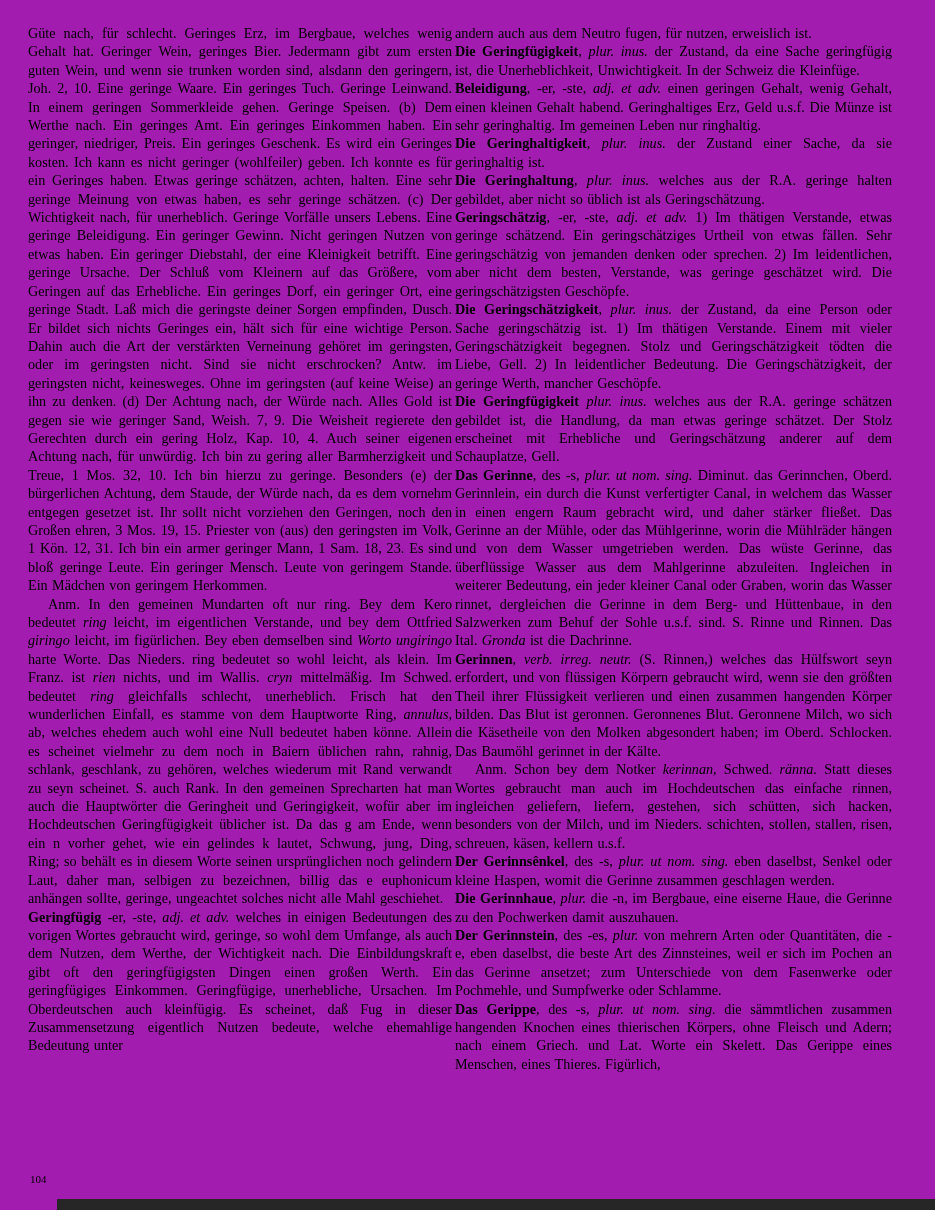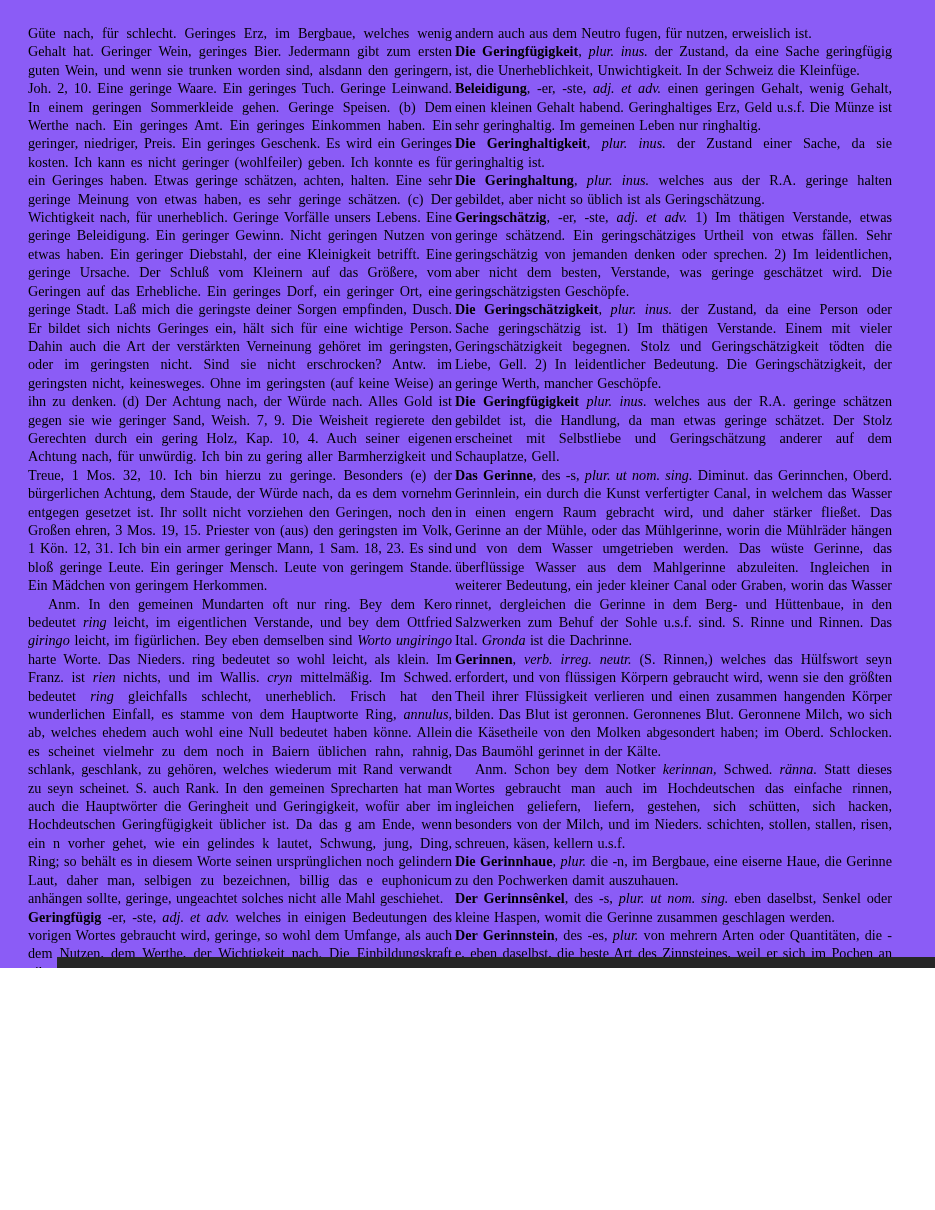--- a/index.html
+++ b/index.html
@@ -1,19 +1,19 @@
 <!DOCTYPE html>
 <html><head>
 <meta charset="utf-8">
 <style>
   html, body { margin:0; padding:0; background:#ffffff; }
   .page {
     position:relative;
-    width:935px; height:968px;
-    background:#8b5cf6;
+    width:935px; height:1210px;
+    background:#a21caf;
     color:#000000;
     font-family:"Liberation Serif","DejaVu Serif",serif;
     overflow:hidden;
   }
   .col {
     position:absolute;
     top:24px;
     font-size:14.2px;
     line-height:18.4px;
     text-align:justify;
@@ -48,24 +48,24 @@
       <p class="para"><span class="b">Geringfügig</span><span> -er, -ste, </span><span class="i">adj. et adv.</span><span> welches in einigen Bedeutungen des vorigen Wortes gebraucht wird, geringe, so wohl dem Umfange, als auch dem Nutzen, dem Werthe, der Wichtigkeit nach. Die Einbildungskraft gibt oft den geringfügigsten Dingen einen großen Werth. Ein geringfügiges Einkommen. Geringfügige, unerhebliche, Ursachen. Im Oberdeutschen auch kleinfügig. Es scheinet, daß Fug in dieser Zusammensetzung eigentlich Nutzen bedeute, welche ehemahlige Bedeutung unter</span></p>
     </div>
   <div class="col" id="col-right">
       <p class="para"><span>andern auch aus dem Neutro fugen, für nutzen, erweislich ist.</span></p>
       <p class="para"><span class="b">Die Geringfügigkeit</span><span>, </span><span class="i">plur. inus.</span><span> der Zustand, da eine Sache geringfügig ist, die Unerheblichkeit, Unwichtigkeit. In der Schweiz die Kleinfüge.</span></p>
       <p class="para"><span class="b">Beleidigung</span><span>, -er, -ste, </span><span class="i">adj. et adv.</span><span> einen geringen Gehalt, wenig Gehalt, einen kleinen Gehalt habend. Geringhaltiges Erz, Geld u.s.f. Die Münze ist sehr geringhaltig. Im gemeinen Leben nur ringhaltig.</span></p>
       <p class="para"><span class="b">Die Geringhaltigkeit</span><span>, </span><span class="i">plur. inus.</span><span> der Zustand einer Sache, da sie geringhaltig ist.</span></p>
       <p class="para"><span class="b">Die Geringhaltung</span><span>, </span><span class="i">plur. inus.</span><span> welches aus der R.A. geringe halten gebildet, aber nicht so üblich ist als Geringschätzung.</span></p>
       <p class="para"><span class="b">Geringschätzig</span><span>, -er, -ste, </span><span class="i">adj. et adv.</span><span> 1) Im thätigen Verstande, etwas geringe schätzend. Ein geringschätziges Urtheil von etwas fällen. Sehr geringschätzig von jemanden denken oder sprechen. 2) Im leidentlichen, aber nicht dem besten, Verstande, was geringe geschätzet wird. Die geringschätzigsten Geschöpfe.</span></p>
       <p class="para"><span class="b">Die Geringschätzigkeit</span><span>, </span><span class="i">plur. inus.</span><span> der Zustand, da eine Person oder Sache geringschätzig ist. 1) Im thätigen Verstande. Einem mit vieler Geringschätzigkeit begegnen. Stolz und Geringschätzigkeit tödten die Liebe, Gell. 2) In leidentlicher Bedeutung. Die Geringschätzigkeit, der geringe Werth, mancher Geschöpfe.</span></p>
-      <p class="para"><span class="b">Die Geringfügigkeit</span><span> </span><span class="i">plur. inus.</span><span> welches aus der R.A. geringe schätzen gebildet ist, die Handlung, da man etwas geringe schätzet. Der Stolz erscheinet mit Selbstliebe und Geringschätzung anderer auf dem Schauplatze, Gell.</span></p>
+      <p class="para"><span class="b">Die Geringfügigkeit</span><span> </span><span class="i">plur. inus.</span><span> welches aus der R.A. geringe schätzen gebildet ist, die Handlung, da man etwas geringe schätzet. Der Stolz erscheinet mit Erhebliche und Geringschätzung anderer auf dem Schauplatze, Gell.</span></p>
       <p class="para"><span class="b">Das Gerinne</span><span>, des -s, </span><span class="i">plur. ut nom. sing.</span><span> Diminut. das Gerinnchen, Oberd. Gerinnlein, ein durch die Kunst verfertigter Canal, in welchem das Wasser in einen engern Raum gebracht wird, und daher stärker fließet. Das Gerinne an der Mühle, oder das Mühlgerinne, worin die Mühlräder hängen und von dem Wasser umgetrieben werden. Das wüste Gerinne, das überflüssige Wasser aus dem Mahlgerinne abzuleiten. Ingleichen in weiterer Bedeutung, ein jeder kleiner Canal oder Graben, worin das Wasser rinnet, dergleichen die Gerinne in dem Berg- und Hüttenbaue, in den Salzwerken zum Behuf der Sohle u.s.f. sind. S. Rinne und Rinnen. Das Ital. </span><span class="i">Gronda</span><span> ist die Dachrinne.</span></p>
       <p class="para"><span class="b">Gerinnen</span><span>, </span><span class="i">verb. irreg. neutr.</span><span> (S. Rinnen,) welches das Hülfswort seyn erfordert, und von flüssigen Körpern gebraucht wird, wenn sie den größten Theil ihrer Flüssigkeit verlieren und einen zusammen hangenden Körper bilden. Das Blut ist geronnen. Geronnenes Blut. Geronnene Milch, wo sich die Käsetheile von den Molken abgesondert haben; im Oberd. Schlocken. Das Baumöhl gerinnet in der Kälte.</span></p>
       <p class="para indent"><span>Anm. Schon bey dem Notker </span><span class="i">kerinnan,</span><span> Schwed. </span><span class="i">ränna.</span><span> Statt dieses Wortes gebraucht man auch im Hochdeutschen das einfache rinnen, ingleichen geliefern, liefern, gestehen, sich schütten, sich hacken, besonders von der Milch, und im Nieders. schichten, stollen, stallen, risen, schreuen, käsen, kellern u.s.f.</span></p>
+      <p class="para"><span class="b">Der Gerinnsênkel</span><span>, des -s, </span><span class="i">plur. ut nom. sing.</span><span> eben daselbst, Senkel oder kleine Haspen, womit die Gerinne zusammen geschlagen werden.</span></p>
       <p class="para"><span class="b">Die Gerinnhaue</span><span>, </span><span class="i">plur.</span><span> die -n, im Bergbaue, eine eiserne Haue, die Gerinne zu den Pochwerken damit auszuhauen.</span></p>
-      <p class="para"><span class="b">Der Gerinnsênkel</span><span>, des -s, </span><span class="i">plur. ut nom. sing.</span><span> eben daselbst, Senkel oder kleine Haspen, womit die Gerinne zusammen geschlagen werden.</span></p>
       <p class="para"><span class="b">Der Gerinnstein</span><span>, des -es, </span><span class="i">plur.</span><span> von mehrern Arten oder Quantitäten, die -e, eben daselbst, die beste Art des Zinnsteines, weil er sich im Pochen an das Gerinne ansetzet; zum Unterschiede von dem Fasenwerke oder Pochmehle, und Sumpfwerke oder Schlamme.</span></p>
       <p class="para"><span class="b">Das Gerippe</span><span>, des -s, </span><span class="i">plur. ut nom. sing.</span><span> die sämmtlichen zusammen hangenden Knochen eines thierischen Körpers, ohne Fleisch und Adern; nach einem Griech. und Lat. Worte ein Skelett. Das Gerippe eines Menschen, eines Thieres. Figürlich,</span></p>
     </div>
   <div class="page-number">104</div>
   <div class="scan-bar"></div>
 </div>
 
 </body></html>

